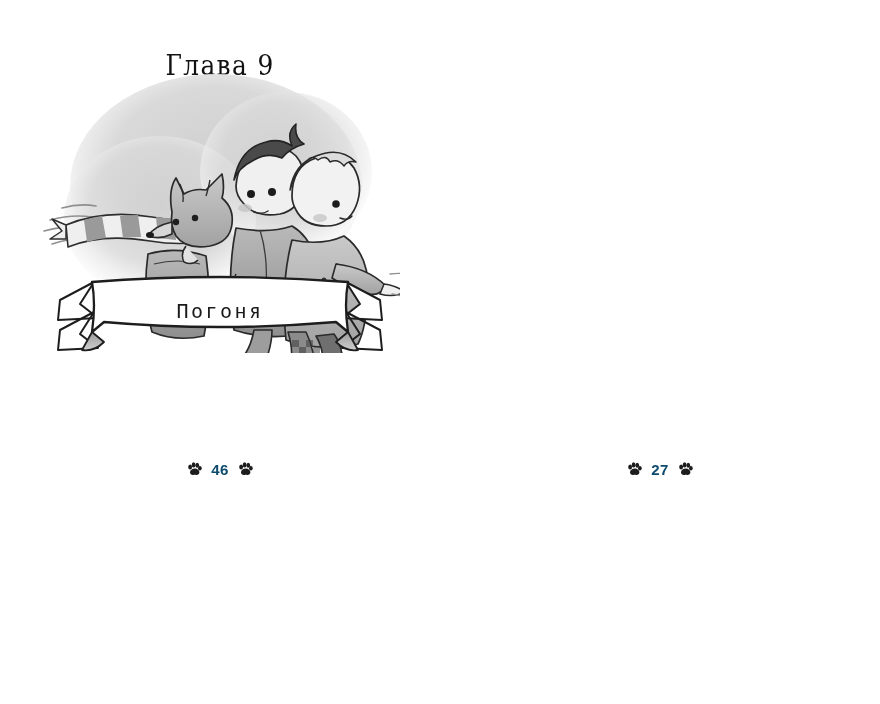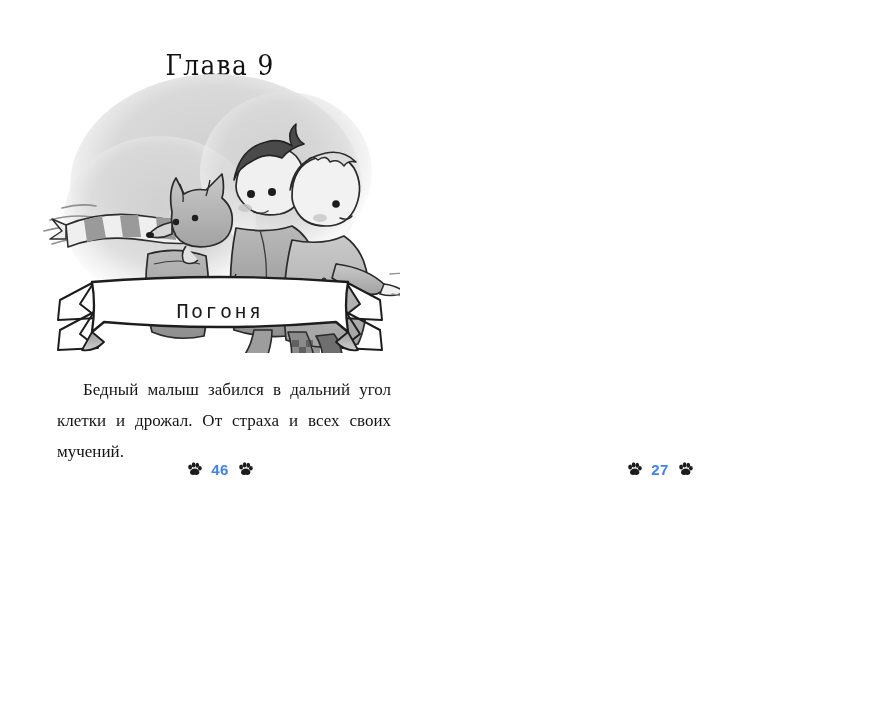--- a/index.html
+++ b/index.html
@@ -81,21 +81,21 @@
     width: 440px;
     display: flex;
     align-items: center;
     justify-content: center;
     gap: 9px;
   }
   .folio-num {
     font-family: "Liberation Sans", "DejaVu Sans", sans-serif;
     font-size: 15px;
     font-weight: 700;
-    color: #3b82f6;
+    color: #0c4a6e;
     letter-spacing: 0.5px;
   }
   .paw { width: 15px; height: 15px; display: block; }
   .paw svg { display: block; width: 100%; height: 100%; }
 </style>
 </head>
 <body>
 
 <div class="spread">
 
@@ -217,21 +217,20 @@
           <path d="M340 232 l-34 -18 l14 22 l-18 14 l40 2 z" fill="none" stroke="#1d1d1d" stroke-width="2" stroke-linejoin="round" transform="translate(0,30)"></path>
           <path d="M52 214 q4 22 0 50 l12 -10 q114 10 232 0 l12 10 q-4 -28 0 -50 q-128 -10 -256 0 z" fill="#ffffff" stroke="#1d1d1d" stroke-width="2.3" stroke-linejoin="round"></path>
           <path d="M52 264 l-10 18 q12 2 22 -8 z" fill="url(#fold)" stroke="#1d1d1d" stroke-width="1.8" stroke-linejoin="round"></path>
           <path d="M308 264 l10 18 q-12 2 -22 -8 z" fill="url(#fold)" stroke="#1d1d1d" stroke-width="1.8" stroke-linejoin="round"></path>
           <text x="180" y="250" text-anchor="middle" font-family="'DejaVu Sans Mono','Liberation Mono',monospace" font-size="20" letter-spacing="2.5" fill="#1a1a1a">Погоня</text>
         </g>
       </svg>
     </div>
 
     <div class="column left">
-      <p>Бедный малыш забился в дальний угол клетки и дрожал. От страха и всех своих мучений.</p>
     </div>
 
     <div class="folio">
       <span class="paw">
         <svg viewBox="0 0 24 24" xmlns="http://www.w3.org/2000/svg" fill="#1c1c1c">
           <ellipse cx="5" cy="8" rx="3.1" ry="4"></ellipse>
           <ellipse cx="10.5" cy="4.6" rx="3" ry="4.1"></ellipse>
           <ellipse cx="16.4" cy="5.2" rx="3" ry="4"></ellipse>
           <ellipse cx="20.6" cy="10" rx="2.9" ry="3.6"></ellipse>
           <path d="M12.6 10.4c4 0 7.2 2.8 7.2 6.1 0 3-2.6 4.6-5.4 4.2-1.6-.2-2.6-.2-4.2 0-2.8.4-5.4-1.2-5.4-4.2 0-3.3 3.2-6.1 7.8-6.1z"></path>

